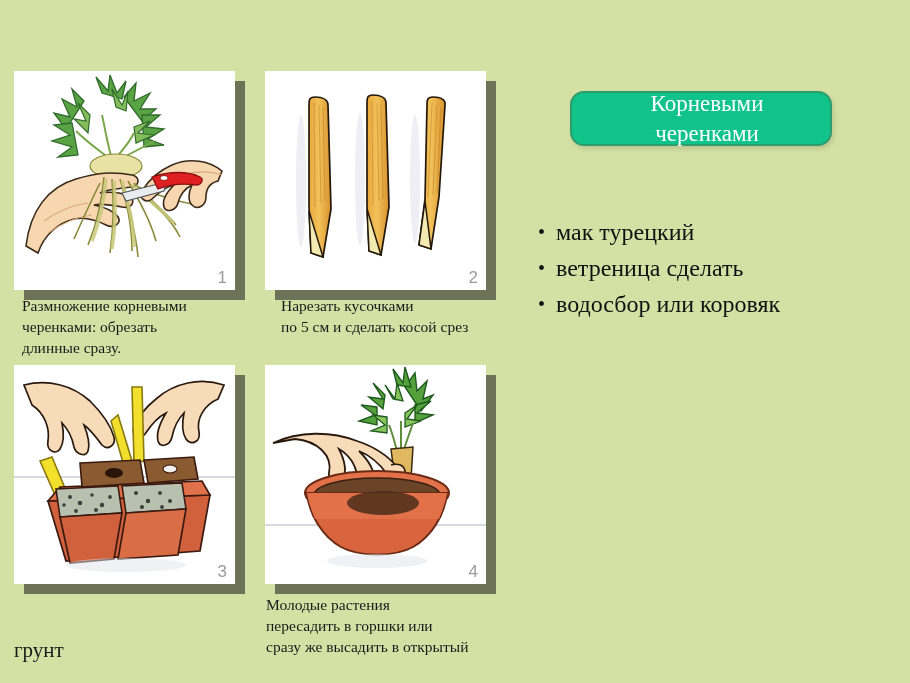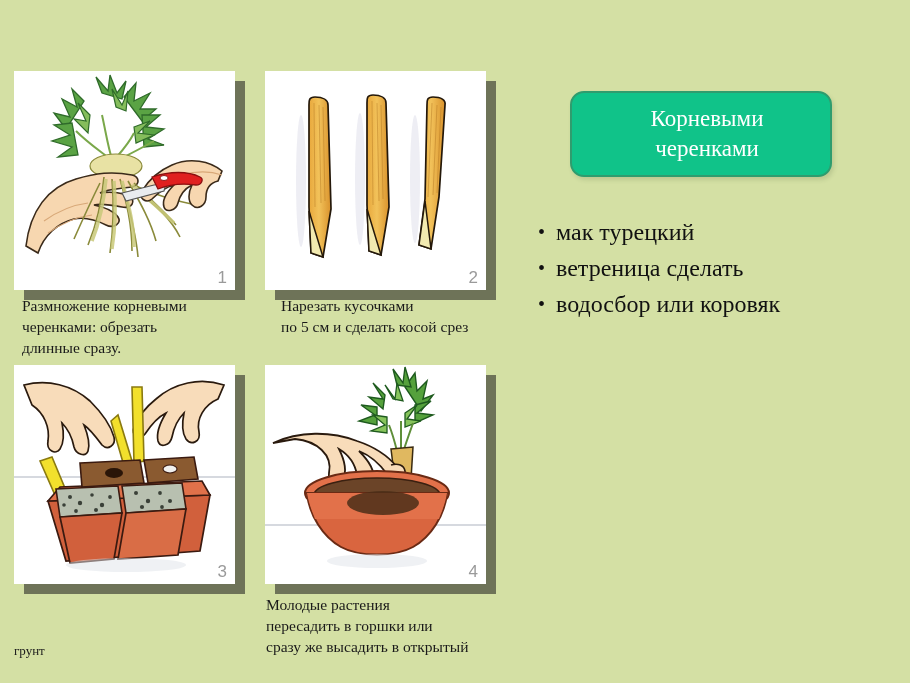--- a/index.html
+++ b/index.html
@@ -87,32 +87,32 @@
   }
   .cap1 { left: 22px;  top: 295px; width: 240px; }
   .cap2 { left: 281px; top: 295px; width: 250px; }
   .cap3 { left: 10px;  top: 577px; width: 265px; }
   .cap4 { left: 266px; top: 594px; width: 260px; }
   .cap3-extra {
     position: absolute;
     left: 14px;
     top: 640px;
     font-family: "Liberation Serif", serif;
-    font-size: 13px;
+    font-size: 21px;
     line-height: 21px;
     color: #1a1a1a;
   }
 
   
   .greenbox {
     position: absolute;
     left: 570px;
     top: 91px;
     width: 262px;
-    height: 86px;
+    height: 55px;
     background: #10c389;
     border: 2px solid #2f9c6e;
     border-radius: 14px;
     box-sizing: border-box;
     display: flex;
     align-items: center;
     justify-content: center;
     box-shadow: 2px 3px 4px rgba(80,100,60,0.18);
     padding-left: 12px;
   }

